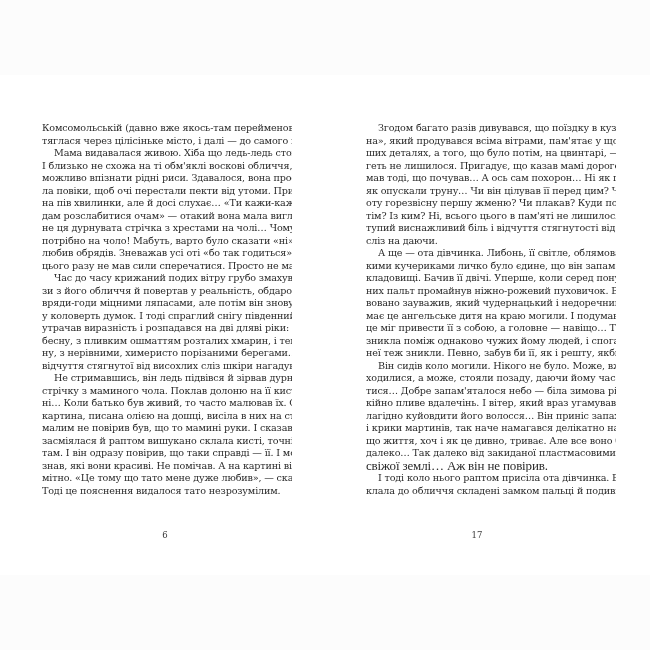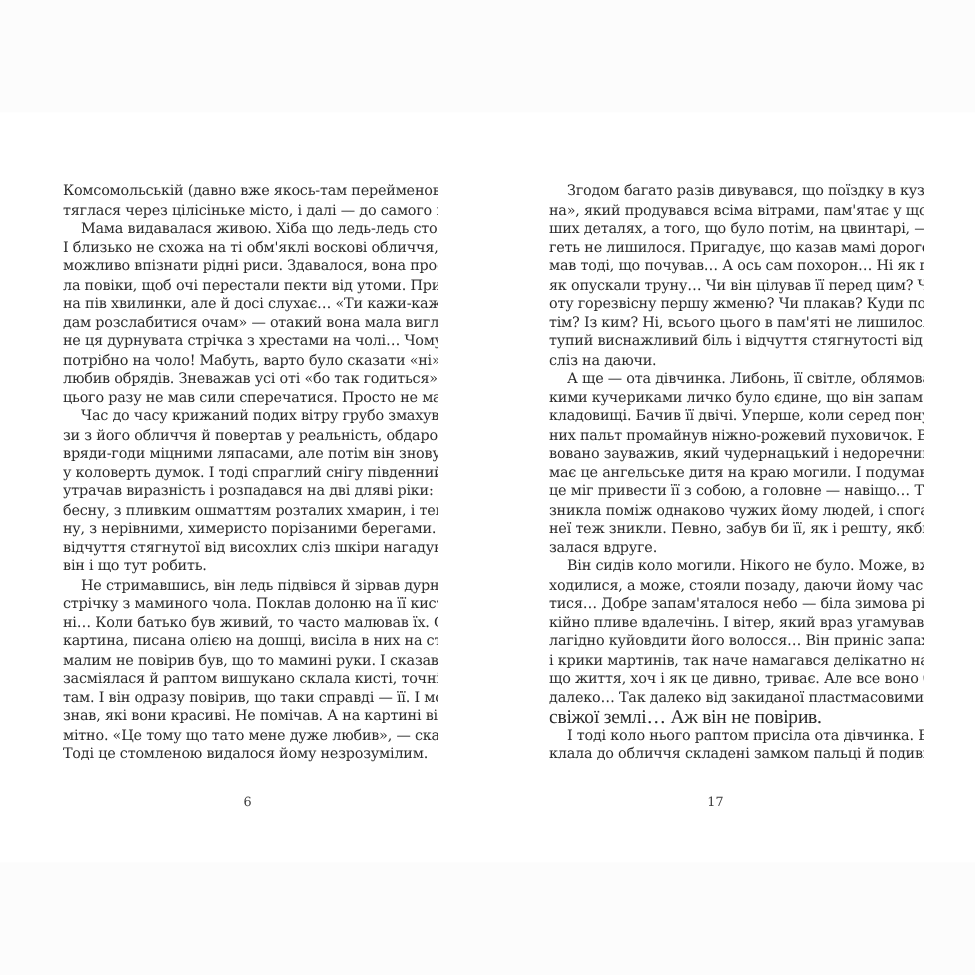--- a/index.html
+++ b/index.html
@@ -83,31 +83,30 @@
       <div class="line" style="height: 12.5161px; line-height: 12.5161px; font-size: 9.6px;">любив обрядів. Зневажав усі оті «бо так годиться»… Просто</div>
       <div class="line last" style="height: 12.5161px; line-height: 12.5161px; font-size: 9.6px;">цього разу не мав сили сперечатися. Просто не мав сили…</div>
       <div class="line indent" style="height: 12.5161px; line-height: 12.5161px; font-size: 9.6px;">Час до часу крижаний подих вітру грубо змахував сльо-</div>
       <div class="line" style="height: 12.5161px; line-height: 12.5161px; font-size: 9.6px;">зи з його обличчя й повертав у реальність, обдаровуючи</div>
       <div class="line" style="height: 12.5161px; line-height: 12.5161px; font-size: 9.6px;">вряди-годи міцними ляпасами, але потім він знову поринав</div>
       <div class="line" style="height: 12.5161px; line-height: 12.5161px; font-size: 9.6px;">у коловерть думок. І тоді спраглий снігу південний пейзаж</div>
       <div class="line" style="height: 12.5161px; line-height: 12.5161px; font-size: 9.6px;">утрачав виразність і розпадався на дві дляві ріки: світлу не-</div>
       <div class="line" style="height: 12.5161px; line-height: 12.5161px; font-size: 9.6px;">бесну, з пливким ошматтям розталих хмарин, і темну зем-</div>
       <div class="line" style="height: 12.5161px; line-height: 12.5161px; font-size: 9.6px;">ну, з нерівними, химеристо порізаними берегами… І тільки</div>
       <div class="line" style="height: 12.5161px; line-height: 12.5161px; font-size: 9.6px;">відчуття стягнутої від висохлих сліз шкіри нагадувало, де</div>
-      <div class="line last" style="height: 12.5161px; line-height: 12.5161px; font-size: 9.6px;">він і що тут робить.</div>
       <div class="line indent" style="height: 12.5161px; line-height: 12.5161px; font-size: 9.6px;">Не стримавшись, він ледь підвівся й зірвав дурнувату</div>
       <div class="line" style="height: 12.5161px; line-height: 12.5161px; font-size: 9.6px;">стрічку з маминого чола. Поклав долоню на її кисті. Холод-</div>
       <div class="line" style="height: 12.5161px; line-height: 12.5161px; font-size: 9.6px;">ні… Коли батько був живий, то часто малював їх. Одна така</div>
       <div class="line" style="height: 12.5161px; line-height: 12.5161px; font-size: 9.6px;">картина, писана олією на дошці, висіла в них на стіні. А він</div>
       <div class="line" style="height: 12.5161px; line-height: 12.5161px; font-size: 9.6px;">малим не повірив був, що то мамині руки. І сказав їй. Вона</div>
       <div class="line" style="height: 12.5161px; line-height: 12.5161px; font-size: 9.6px;">засміялася й раптом вишукано склала кисті, точнісінько, як</div>
       <div class="line" style="height: 12.5161px; line-height: 12.5161px; font-size: 9.6px;">там. І він одразу повірив, що таки справді — її. І мовив, що не</div>
       <div class="line" style="height: 12.5161px; line-height: 12.5161px; font-size: 9.6px;">знав, які вони красиві. Не помічав. А на картині відразу по-</div>
       <div class="line" style="height: 12.5161px; line-height: 12.5161px; font-size: 9.6px;">мітно. «Це тому що тато мене дуже любив», — сказала вона.</div>
-      <div class="line last" style="height: 12.5161px; line-height: 12.5161px; font-size: 9.6px;">Тоді це стомленою видалося йому незрозумілим.</div>
+      <div class="line last" style="height: 12.5161px; line-height: 12.5161px; font-size: 9.6px;">Тоді це пояснення видалося тато незрозумілим.</div>
     </div>
   <div class="page right" id="right-page">
       <div class="line indent" style="height: 12.5161px; line-height: 12.5161px; font-size: 9.6px;">Згодом багато разів дивувався, що поїздку в кузові «газо-</div>
       <div class="line" style="height: 12.5161px; line-height: 12.5161px; font-size: 9.6px;">на», який продувався всіма вітрами, пам'ятає у щонаймен-</div>
       <div class="line" style="height: 12.5161px; line-height: 12.5161px; font-size: 9.6px;">ших деталях, а того, що було потім, на цвинтарі, — в пам'яті</div>
       <div class="line" style="height: 12.5161px; line-height: 12.5161px; font-size: 9.6px;">геть не лишилося. Пригадує, що казав мамі дорогою, що ду-</div>
       <div class="line" style="height: 12.5161px; line-height: 12.5161px; font-size: 9.6px;">мав тоді, що почував… А ось сам похорон… Ні як приїхали, ні</div>
       <div class="line" style="height: 12.5161px; line-height: 12.5161px; font-size: 9.6px;">як опускали труну… Чи він цілував її перед цим? Чи кидав</div>
       <div class="line" style="height: 12.5161px; line-height: 12.5161px; font-size: 9.6px;">оту горезвісну першу жменю? Чи плакав? Куди подався по-</div>
       <div class="line" style="height: 12.5161px; line-height: 12.5161px; font-size: 9.6px;">тім? Із ким? Ні, всього цього в пам'яті не лишилося. Тільки</div>
@@ -115,21 +114,20 @@
       <div class="line last" style="height: 12.5161px; line-height: 12.5161px; font-size: 9.6px;">сліз на даючи.</div>
       <div class="line indent" style="height: 12.5161px; line-height: 12.5161px; font-size: 9.6px;">А ще — ота дівчинка. Либонь, її світле, облямоване лег-</div>
       <div class="line" style="height: 12.5161px; line-height: 12.5161px; font-size: 9.6px;">кими кучериками личко було єдине, що він запам'ятав на</div>
       <div class="line" style="height: 12.5161px; line-height: 12.5161px; font-size: 9.6px;">кладовищі. Бачив її двічі. Уперше, коли серед понурих тем-</div>
       <div class="line" style="height: 12.5161px; line-height: 12.5161px; font-size: 9.6px;">них пальт промайнув ніжно-рожевий пуховичок. Він поди-</div>
       <div class="line" style="height: 12.5161px; line-height: 12.5161px; font-size: 9.6px;">вовано зауважив, який чудернацький і недоречний вигляд</div>
       <div class="line" style="height: 12.5161px; line-height: 12.5161px; font-size: 9.6px;">має це ангельське дитя на краю могили. І подумав, хто ж</div>
       <div class="line" style="height: 12.5161px; line-height: 12.5161px; font-size: 9.6px;">це міг привести її з собою, а головне — навіщо… Та ось вона</div>
       <div class="line" style="height: 12.5161px; line-height: 12.5161px; font-size: 9.6px;">зникла поміж однаково чужих йому людей, і спогади про</div>
       <div class="line" style="height: 12.5161px; line-height: 12.5161px; font-size: 9.6px;">неї теж зникли. Певно, забув би її, як і решту, якби не пока-</div>
-      <div class="line last" style="height: 12.5161px; line-height: 12.5161px; font-size: 9.6px;">залася вдруге.</div>
       <div class="line indent" style="height: 12.5161px; line-height: 12.5161px; font-size: 9.6px;">Він сидів коло могили. Нікого не було. Може, вже пороз-</div>
       <div class="line" style="height: 12.5161px; line-height: 12.5161px; font-size: 9.6px;">ходилися, а може, стояли позаду, даючи йому час попроща-</div>
       <div class="line" style="height: 12.5161px; line-height: 12.5161px; font-size: 9.6px;">тися… Добре запам'яталося небо — біла зимова ріка, що спо-</div>
       <div class="line" style="height: 12.5161px; line-height: 12.5161px; font-size: 9.6px;">кійно пливе вдалечінь. І вітер, який враз угамувався, й почав</div>
       <div class="line" style="height: 12.5161px; line-height: 12.5161px; font-size: 9.6px;">лагідно куйовдити його волосся… Він приніс запах моря</div>
       <div class="line" style="height: 12.5161px; line-height: 12.5161px; font-size: 9.6px;">і крики мартинів, так наче намагався делікатно нагадати,</div>
       <div class="line" style="height: 12.5161px; line-height: 12.5161px; font-size: 9.6px;">що життя, хоч і як це дивно, триває. Але все воно було так</div>
       <div class="line" style="height: 12.5161px; line-height: 12.5161px; font-size: 9.6px;">далеко… Так далеко від закиданої пластмасовими квітами</div>
       <div class="line last" style="height: 12.5161px; line-height: 12.5161px; font-size: 13px; font-family: Liberation Serif, serif;">свіжої землі… Аж він не повірив.</div>
       <div class="line indent" style="height: 12.5161px; line-height: 12.5161px; font-size: 9.6px;">І тоді коло нього раптом присіла ота дівчинка. Вона при-</div>

